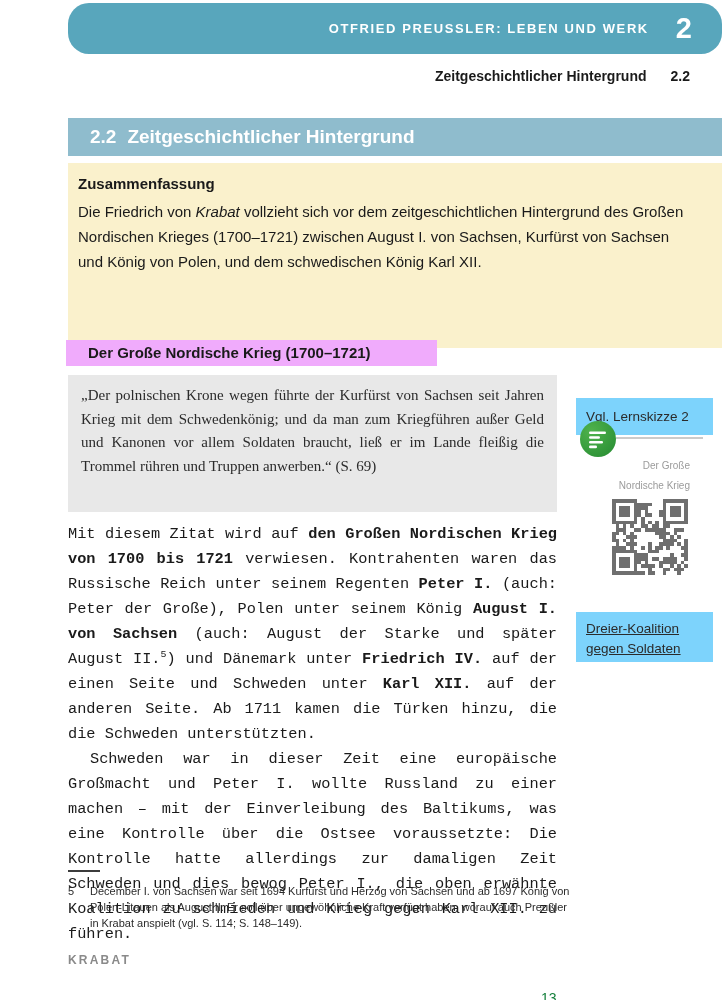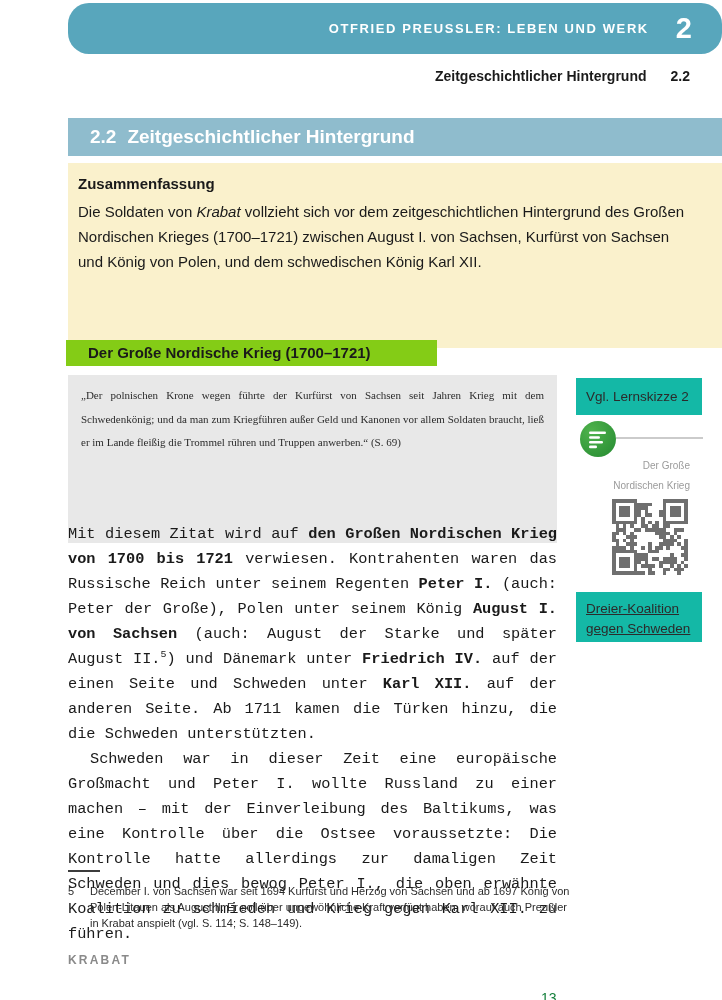--- a/index.html
+++ b/index.html
@@ -21,38 +21,38 @@
     display:flex;align-items:center;padding-left:22px;box-sizing:border-box;gap:11px;
     color:#fff;font-size:19px;font-weight:700;}
 
   
   .summary-box{position:absolute;left:68px;top:163px;width:654px;height:185px;background:#faf1cc;
     box-sizing:border-box;padding:12px 30px 6px 10px;color:#1a1a1a;}
   .summary-title{font-size:15px;font-weight:700;margin:0 0 7px 0;}
   .summary-text{font-size:15px;line-height:25px;margin:0;}
 
   
-  .subsection-bar{position:absolute;left:66px;top:340px;width:371px;height:26px;background:#84cc16;
+  .subsection-bar{position:absolute;left:66px;top:340px;width:371px;height:26px;background:#f0abfc;
     box-sizing:border-box;padding-left:22px;font-size:15px;font-weight:700;color:#1a1a1a;line-height:26px;}
 
   
-  .quote-box{position:absolute;left:68px;top:375px;width:489px;height:168px;background:#e8e8e8;
+  .quote-box{position:absolute;left:68px;top:375px;width:489px;height:137px;background:#e8e8e8;
     box-sizing:border-box;padding:9px 13px 0 13px;
-    font-family:"Liberation Serif",serif;font-size:11px;line-height:23.6px;color:#2b2b2b;text-align:justify;}
+    font-family:"Liberation Serif",serif;font-size:15px;line-height:23.6px;color:#2b2b2b;text-align:justify;}
 
   
   .body-text{position:absolute;left:68px;top:522px;width:489px;font-size:15.3px;line-height:25px;
     color:#1a1a1a;text-align:justify;font-family:Liberation Mono, monospace;}
   .body-text p{margin:0;}
   .body-text p.indent{text-indent:22px;}
   sup{font-size:0.65em;vertical-align:super;line-height:0;}
 
   
-  .side-note{position:absolute;left:576px;width:126px;background:#14b8a6;box-sizing:border-box;
-    color:#2b2b2b;font-size:13.5px;}
+  .side-note{position:absolute;left:576px;width:137px;background:#7dd3fc;box-sizing:border-box;
+    color:#2b2b2b;font-size:13.5px;margin-top:20px;}
   .side-note.top{top:378px;height:37px;display:flex;align-items:center;padding-left:10px;}
   .side-note.bottom{top:592px;height:50px;padding:7px 0 0 10px;line-height:20px;text-decoration:underline;}
   .sketch-icon{position:absolute;left:580px;top:421px;width:36px;height:36px;}
   .sketch-line{position:absolute;left:616px;top:437px;width:87px;height:2px;background:#cbcbcb;}
   .sketch-caption{position:absolute;left:576px;top:456px;width:114px;text-align:right;
     font-size:10px;line-height:19.5px;color:#9b9b9b;}
   .qr{position:absolute;left:612px;top:499px;width:76px;height:76px;}
 
   
   .footnote-rule{position:absolute;left:68px;top:870px;width:32px;border-top:2px solid #3c3c3c;}
@@ -80,21 +80,21 @@
     <span>2.2</span>
   </div>
 
   <div class="section-bar">
     <span>2.2</span>
     <span>Zeitgeschichtlicher Hintergrund</span>
   </div>
 
   <div class="summary-box">
     <p class="summary-title">Zusammenfassung</p>
-    <p class="summary-text"><span>Die Soldaten von </span><span style="font-style: italic;">Krabat</span><span> vollzieht sich vor dem zeitgeschichtlichen Hintergrund des Großen Nordischen Krieges (1700–1721) zwischen August I. von Sachsen, Kurfürst von Sachsen und König von Polen, und dem schwedischen König Karl XII.</span></p>
+    <p class="summary-text"><span>Die Friedrich von </span><span style="font-style: italic;">Krabat</span><span> vollzieht sich vor dem zeitgeschichtlichen Hintergrund des Großen Nordischen Krieges (1700–1721) zwischen August I. von Sachsen, Kurfürst von Sachsen und König von Polen, und dem schwedischen König Karl XII.</span></p>
   </div>
 
   <div class="subsection-bar">Der Große Nordische Krieg (1700–1721)</div>
 
   <div class="quote-box">„Der polnischen Krone wegen führte der Kurfürst von Sachsen seit Jahren Krieg mit dem Schwedenkönig; und da man zum Kriegführen außer Geld und Kanonen vor allem Soldaten braucht, ließ er im Lande fleißig die Trommel rühren und Truppen anwerben.“ (S. 69)</div>
 
   <div class="side-note top">
     <span>Vgl. Lernskizze 2</span>
   </div>
 
@@ -112,21 +112,21 @@
         <rect x="9" y="15.2" width="11" height="2.6" rx="1.3"></rect>
         <rect x="9" y="19.9" width="14" height="2.6" rx="1.3"></rect>
         <rect x="9" y="24.6" width="8" height="2.6" rx="1.3"></rect>
       </g>
     </svg>
   </div>
   <div class="sketch-line"></div>
 
   <div class="sketch-caption">
     <div>Der Große</div>
-    <div>Nordischen Krieg</div>
+    <div>Nordische Krieg</div>
   </div>
 
   <div class="qr"><svg width="76" height="76" viewBox="0 0 21 21" shape-rendering="crispEdges">
         <g fill="#6f6f6f">
           <rect x="0" y="0" width="1" height="1"></rect>
           <rect x="1" y="0" width="1" height="1"></rect>
           <rect x="2" y="0" width="1" height="1"></rect>
           <rect x="3" y="0" width="1" height="1"></rect>
           <rect x="4" y="0" width="1" height="1"></rect>
           <rect x="5" y="0" width="1" height="1"></rect>
@@ -359,21 +359,21 @@
           <rect x="8" y="20" width="1" height="1"></rect>
           <rect x="10" y="20" width="1" height="1"></rect>
           <rect x="11" y="20" width="1" height="1"></rect>
           <rect x="14" y="20" width="1" height="1"></rect>
           <rect x="18" y="20" width="1" height="1"></rect>
         </g>
       </svg></div>
 
   <div class="side-note bottom">
     <div>Dreier-Koalition</div>
-    <div>gegen Schweden</div>
+    <div>gegen Soldaten</div>
   </div>
 
   <div class="body-text">
     <p><span>Mit diesem Zitat wird auf </span><span style="font-weight: 700;">den Großen Nordischen Krieg von 1700 bis 1721</span><span> verwiesen. Kontrahenten waren das Russische Reich unter seinem Regenten </span><span style="font-weight: 700;">Peter I.</span><span> (auch: Peter der Große), Polen unter seinem König </span><span style="font-weight: 700;">August I. von Sachsen</span><span> (auch: August der Starke und später August II.</span><sup>5</sup><span>) und Dänemark unter </span><span style="font-weight: 700;">Friedrich IV.</span><span> auf der einen Seite und Schweden unter </span><span style="font-weight: 700;">Karl XII.</span><span> auf der anderen Seite. Ab 1711 kamen die Türken hinzu, die die Schweden unterstützten.</span></p>
     <p class="indent">Schweden war in dieser Zeit eine europäische Großmacht und Peter I. wollte Russland zu einer machen – mit der Einverleibung des Baltikums, was eine Kontrolle über die Ostsee voraussetzte: Die Kontrolle hatte allerdings zur damaligen Zeit Schweden und dies bewog Peter I., die oben erwähnte Koalition zu schmieden und Krieg gegen Karl XII. zu führen.</p>
   </div>
 
   <div class="footnote-rule"></div>
   <div class="footnote">
     <span class="num">5</span>

